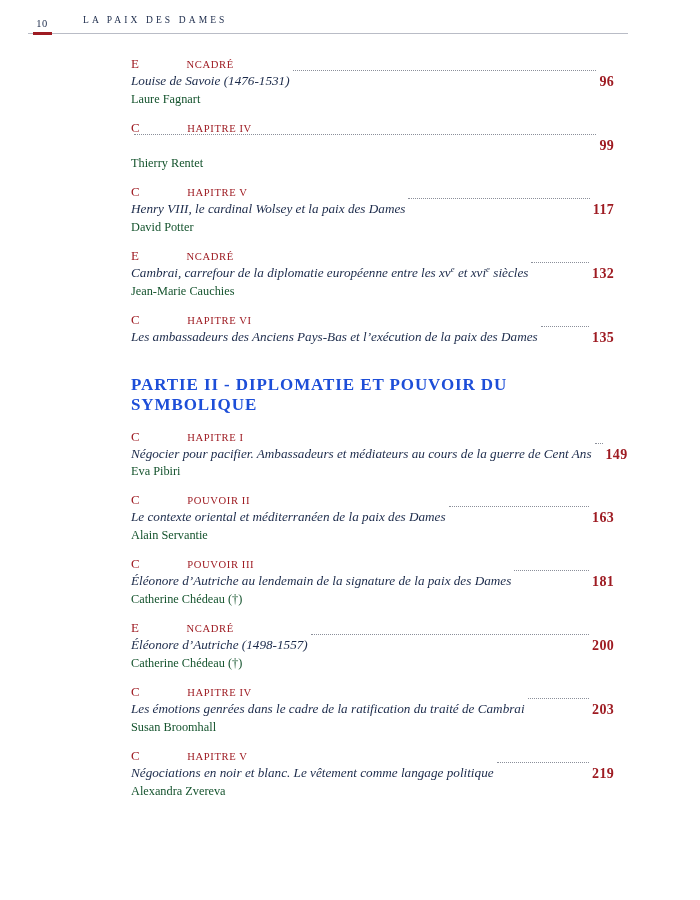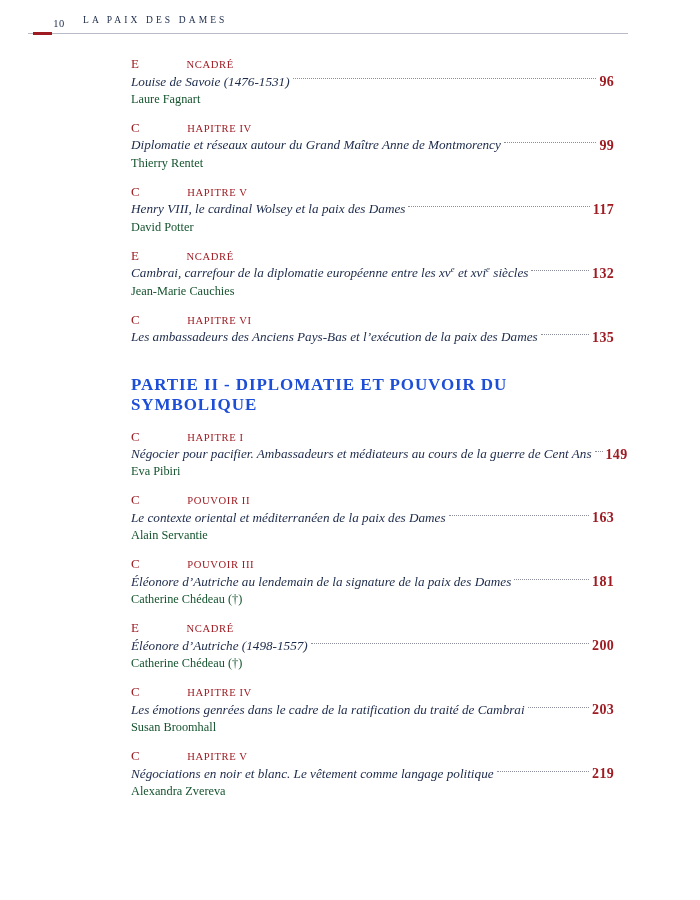--- a/index.html
+++ b/index.html
@@ -19,21 +19,21 @@
   
   .running-head {
     position: absolute;
     top: 13px;
     left: 0;
     width: 700px;
     height: 30px;
   }
   .folio-box {
     position: absolute;
-    left: 45px;
+    left: 28px;
     top: 0;
     width: 28px;
     text-align: center;
   }
   .folio {
     font-family: "Liberation Serif", serif;
     font-size: 10.5px;
     color: #1b2a4a;
     letter-spacing: 0.5px;
   }
@@ -85,21 +85,21 @@
   .kicker .cap {
     font-size: 13px;
   }
   .kicker .sc {
     font-size: 10.6px;
     margin-left: 47px;
   }
 
   .line {
     display: flex;
-    align-items: center;
+    align-items: flex-start;
     width: 100%;
     font-size: 13.2px;
     line-height: 1.28;
   }
   .title {
     font-style: italic;
     color: #1b2a4a;
     white-space: nowrap;
     flex: 0 0 auto;
   }
@@ -159,21 +159,20 @@
         <div class="line">
           <span class="title">Louise de Savoie (1476-1531)</span>
           <span class="dots"></span>
           <span class="page">96</span>
         </div>
         <div class="author">Laure Fagnart</div>
       </div>
       <div class="entry">
         <div class="kicker"><span class="cap">C</span><span class="sc">HAPITRE IV</span></div>
         <div class="line">
-          <span class="title">Diplomatie et réseaux autour du Grand Maître Anne de Montmorency</span>
           <span class="dots"></span>
           <span class="page">99</span>
         </div>
         <div class="author">Thierry Rentet</div>
       </div>
       <div class="entry">
         <div class="kicker"><span class="cap">C</span><span class="sc">HAPITRE V</span></div>
         <div class="line">
           <span class="title">Henry VIII, le cardinal Wolsey et la paix des Dames</span>
           <span class="dots"></span>

